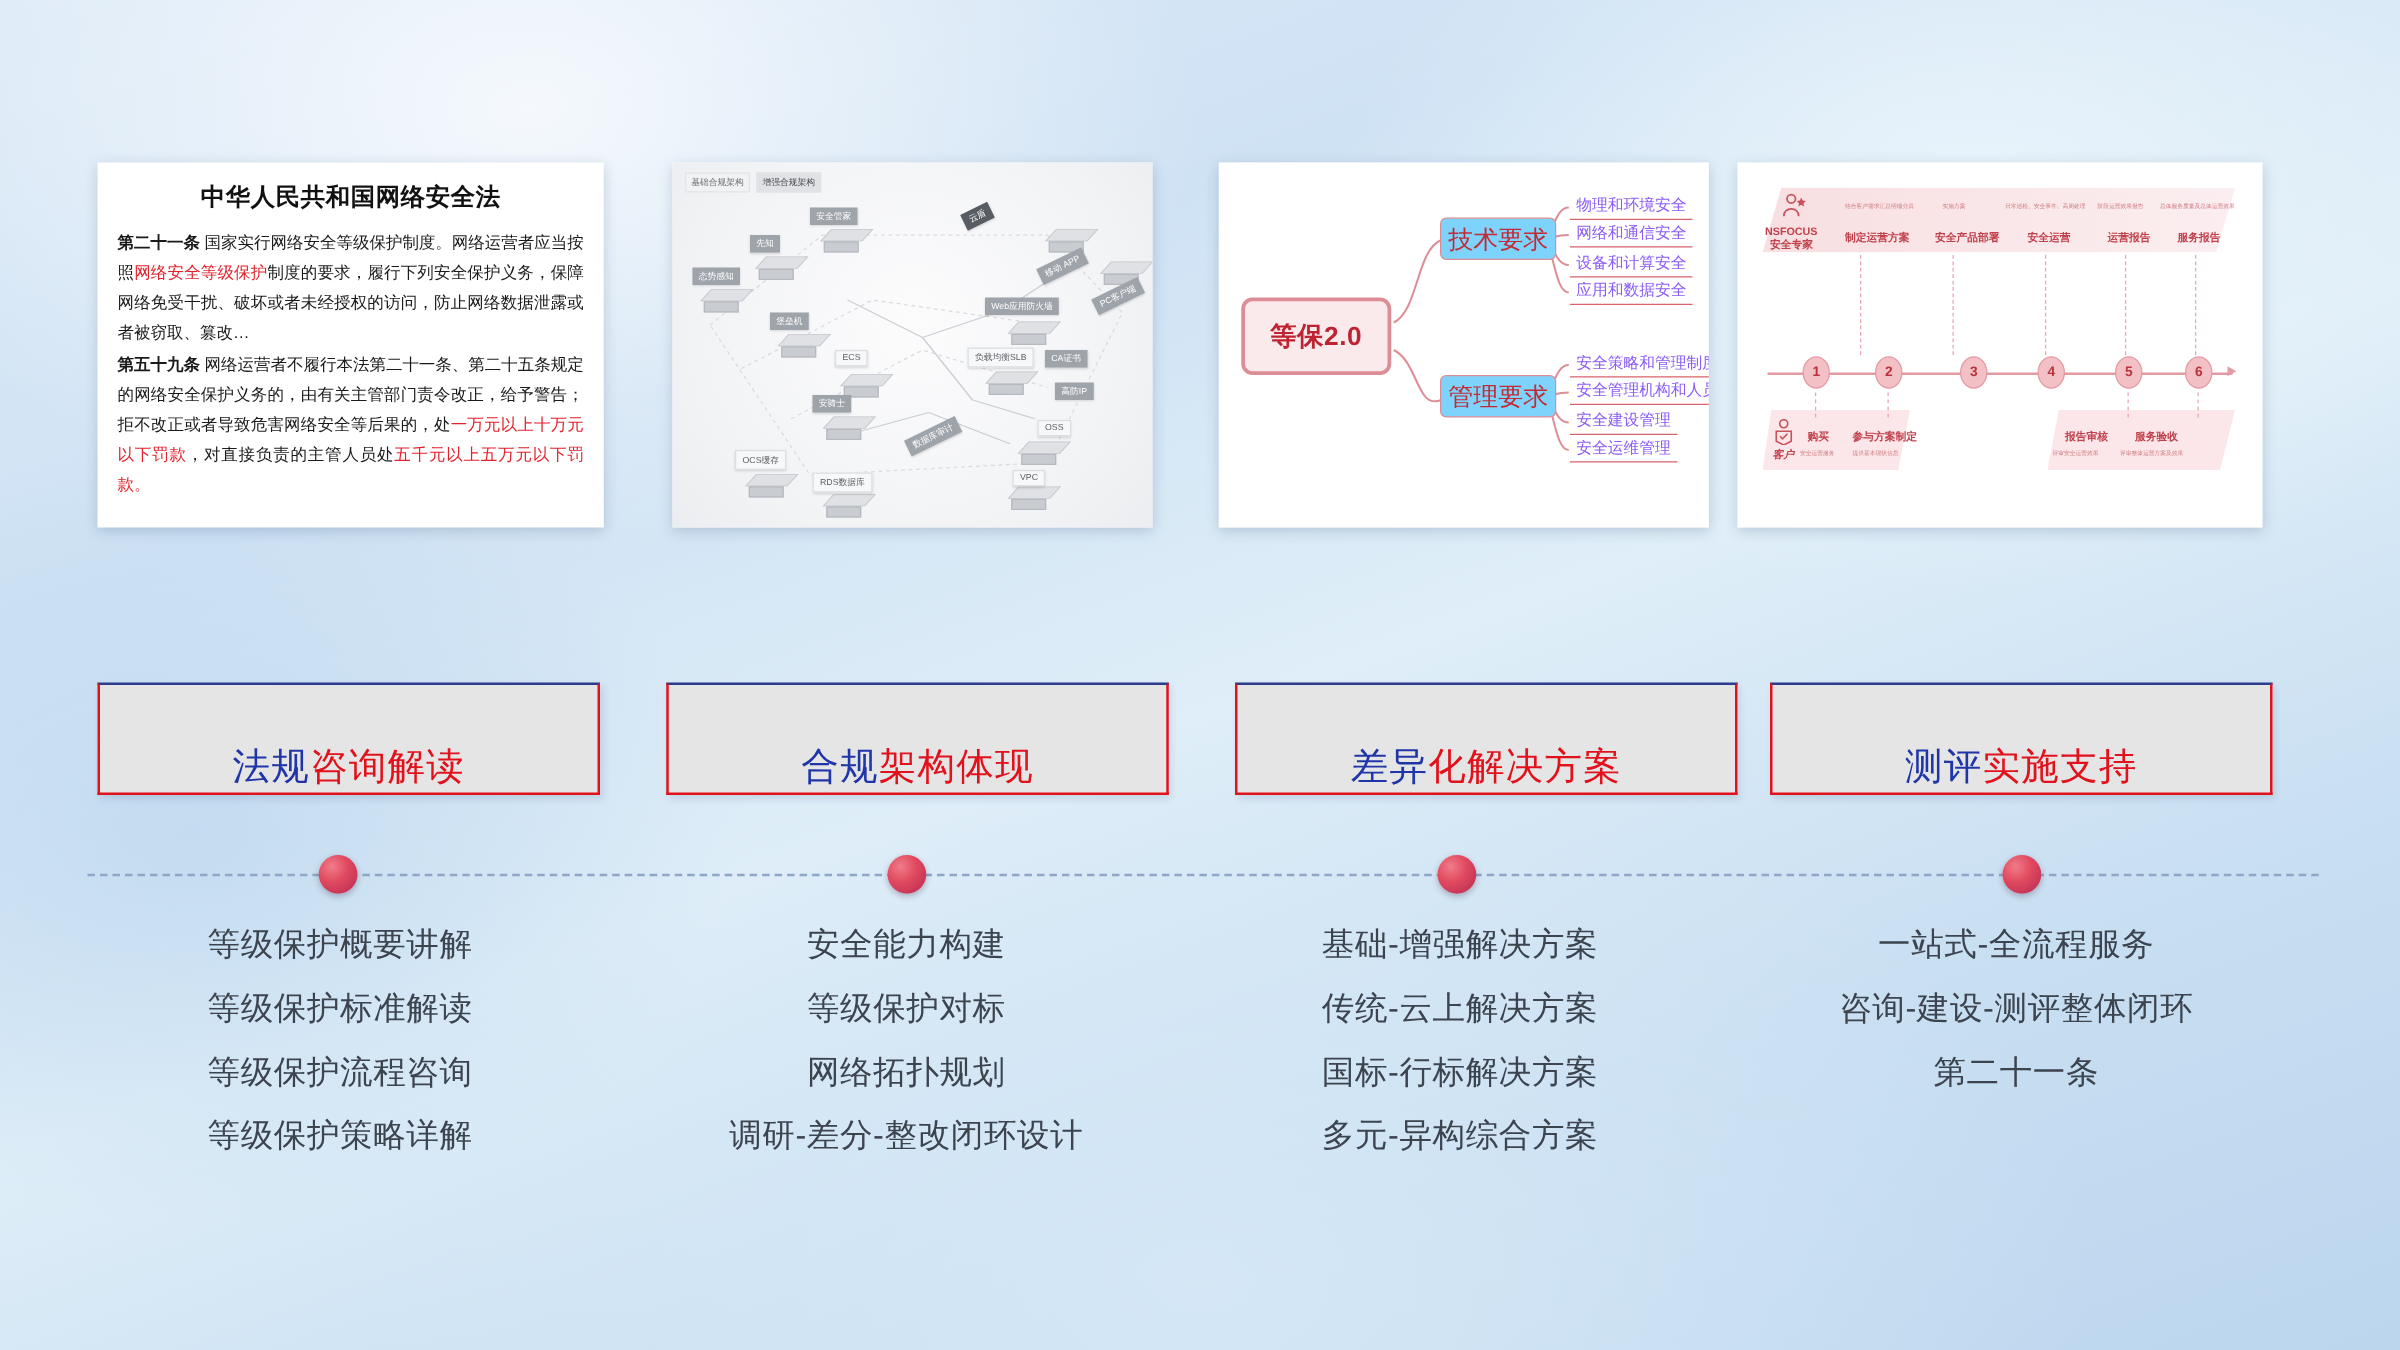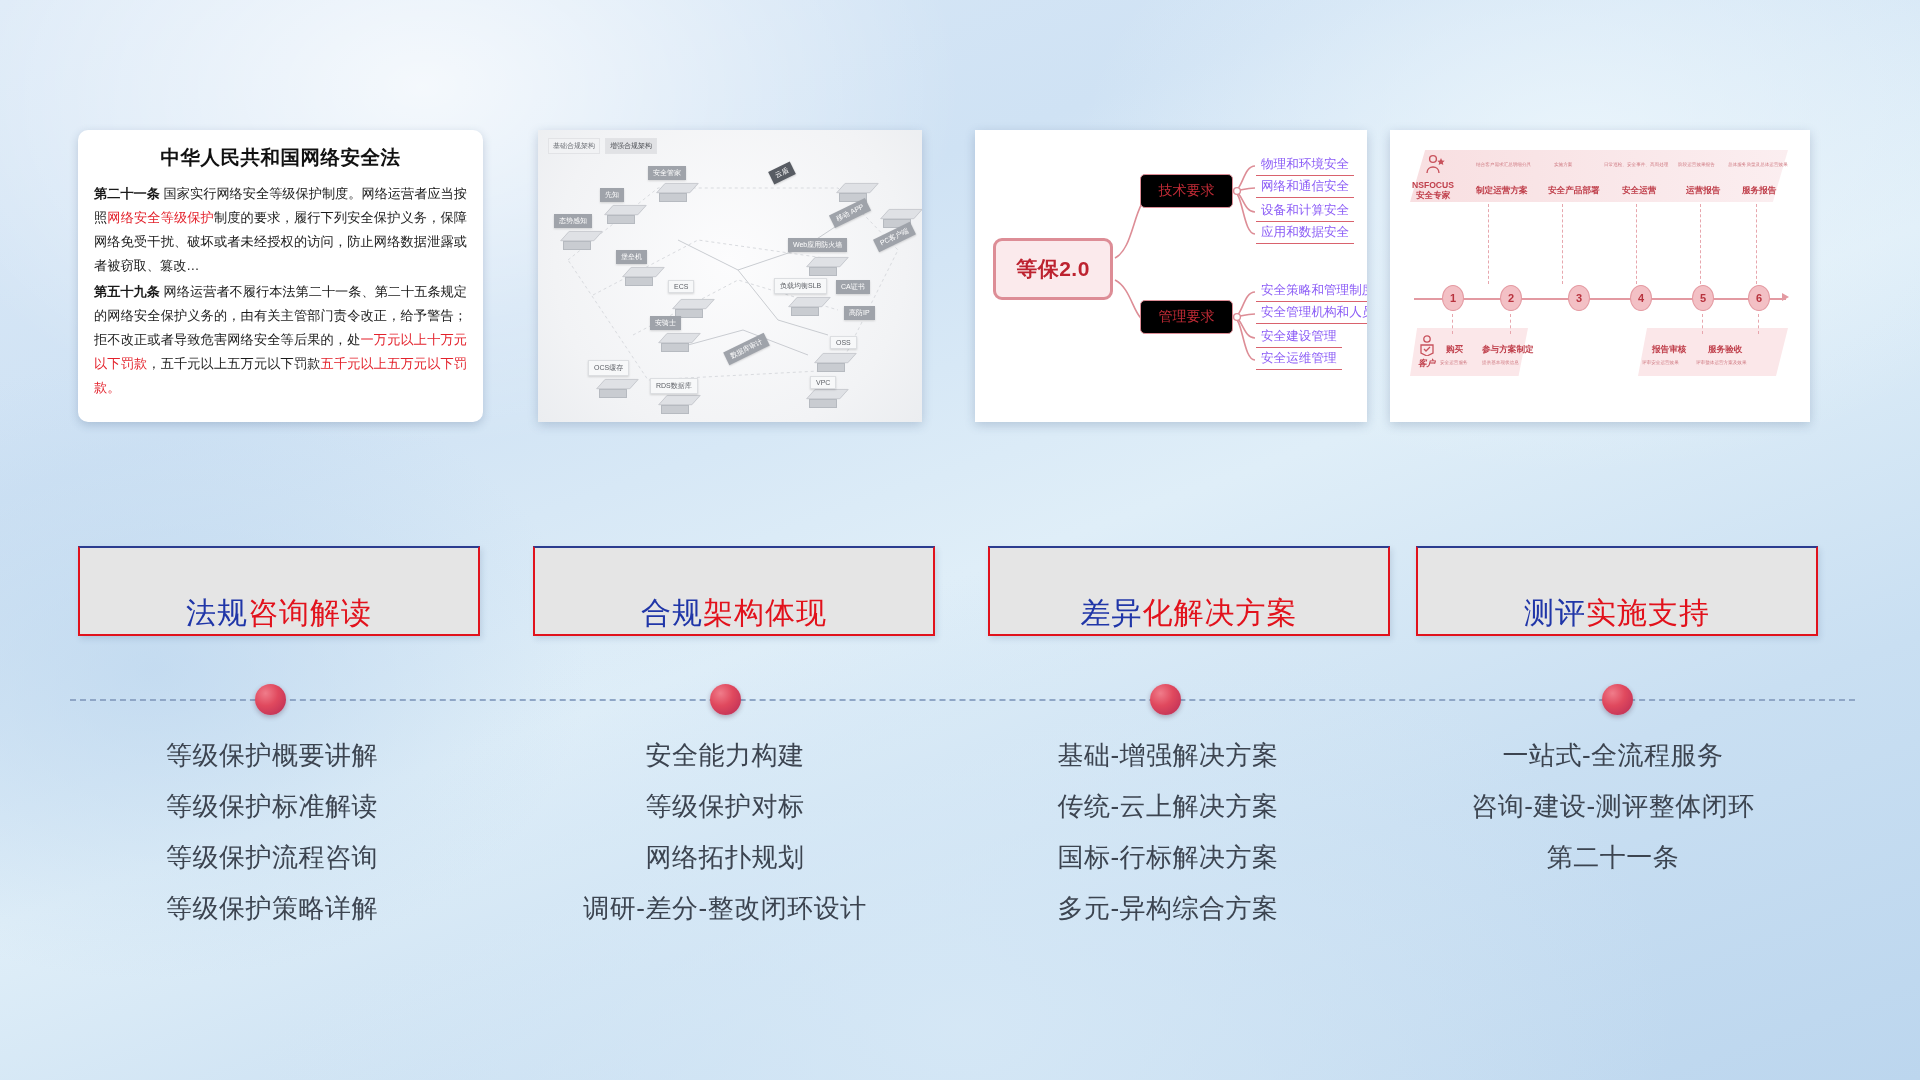--- a/index.html
+++ b/index.html
@@ -20,21 +20,21 @@
   }
 
   
   .cards { position: absolute; top: 130px; left: 0; width: 1920px; height: 300px; }
   .card {
     position: absolute; top: 0;
     background: #fff;
     box-shadow: 0 3px 10px rgba(40,70,110,0.22);
     overflow: hidden;
   }
-  .card.c1 { left: 78px;  width: 405px; height: 292px; border-radius: 10px; }
+  .card.c1 { left: 78px;  width: 405px; height: 292px; }
   .card.c2 { left: 538px; width: 384px; height: 292px; }
   .card.c3 { left: 975px; width: 392px; height: 292px; }
   .card.c4 { left: 1390px; width: 420px; height: 292px; }
 
   
   .law { padding: 14px 16px 10px 16px; }
   .law-title {
     text-align: center; font-weight: bold; font-size: 19.5px;
     color: #111; letter-spacing: .5px; margin-bottom: 11px;
   }
@@ -71,23 +71,23 @@
   .mind svg { position: absolute; inset: 0; }
   .mm-root {
     position: absolute; left: 18px; top: 108px;
     width: 120px; height: 62px;
     background: #fbeaec; border: 3px solid #dd8d96; border-radius: 9px;
     display: flex; align-items: center; justify-content: center;
     color: #bd2330; font-size: 21px; font-weight: 600; letter-spacing: .5px;
   }
   .mm-mid {
     position: absolute; width: 93px; height: 34px;
-    background: #000000; border: 1.6px solid #dd8d96; border-radius: 5px;
+    background: #7dd3fc; border: 1.6px solid #dd8d96; border-radius: 5px;
     display: flex; align-items: center; justify-content: center;
-    color: #c22b36; font-size: 14px;
+    color: #c22b36; font-size: 20px; margin-left: 12px;
   }
   .mm-mid.m1 { left: 165px; top: 44px; }
   .mm-mid.m2 { left: 165px; top: 170px; }
   .mm-leaf {
     position: absolute; font-size: 12.6px; color: #8b5cf6;
     border-bottom: 1.6px solid #d9626d; padding: 0 5px 2px 5px;
     white-space: nowrap;
   }
 
   
@@ -174,21 +174,21 @@
 
 <div class="cards">
 
   <div class="card c1">
     <div class="law">
       <div class="law-title">中华人民共和国网络安全法</div>
       <div class="law-p">
         <b>第二十一条</b><span> 国家实行网络安全等级保护制度。网络运营者应当按照</span><span class="red">网络安全等级保护</span><span>制度的要求，履行下列安全保护义务，保障网络免受干扰、破坏或者未经授权的访问，防止网络数据泄露或者被窃取、篡改…</span>
       </div>
       <div class="law-p">
-        <b>第五十九条</b><span> 网络运营者不履行本法第二十一条、第二十五条规定的网络安全保护义务的，由有关主管部门责令改正，给予警告；拒不改正或者导致危害网络安全等后果的，处</span><span class="red">一万元以上十万元以下罚款</span><span>，五千元以上五万元以下罚款</span><span class="red">五千元以上五万元以下罚款。</span>
+        <b>第五十九条</b><span> 网络运营者不履行本法第二十一条、第二十五条规定的网络安全保护义务的，由有关主管部门责令改正，给予警告；拒不改正或者导致危害网络安全等后果的，处</span><span class="red">一万元以上十万元以下罚款</span><span>，对直接负责的主管人员处</span><span class="red">五千元以上五万元以下罚款。</span>
       </div>
     </div>
   </div>
 
   <div class="card c2">
     <div class="arch">
       <div class="arch-tabs">
         <span class="arch-tab">基础合规架构</span>
         <span class="arch-tab on">增强合规架构</span>
       </div>

